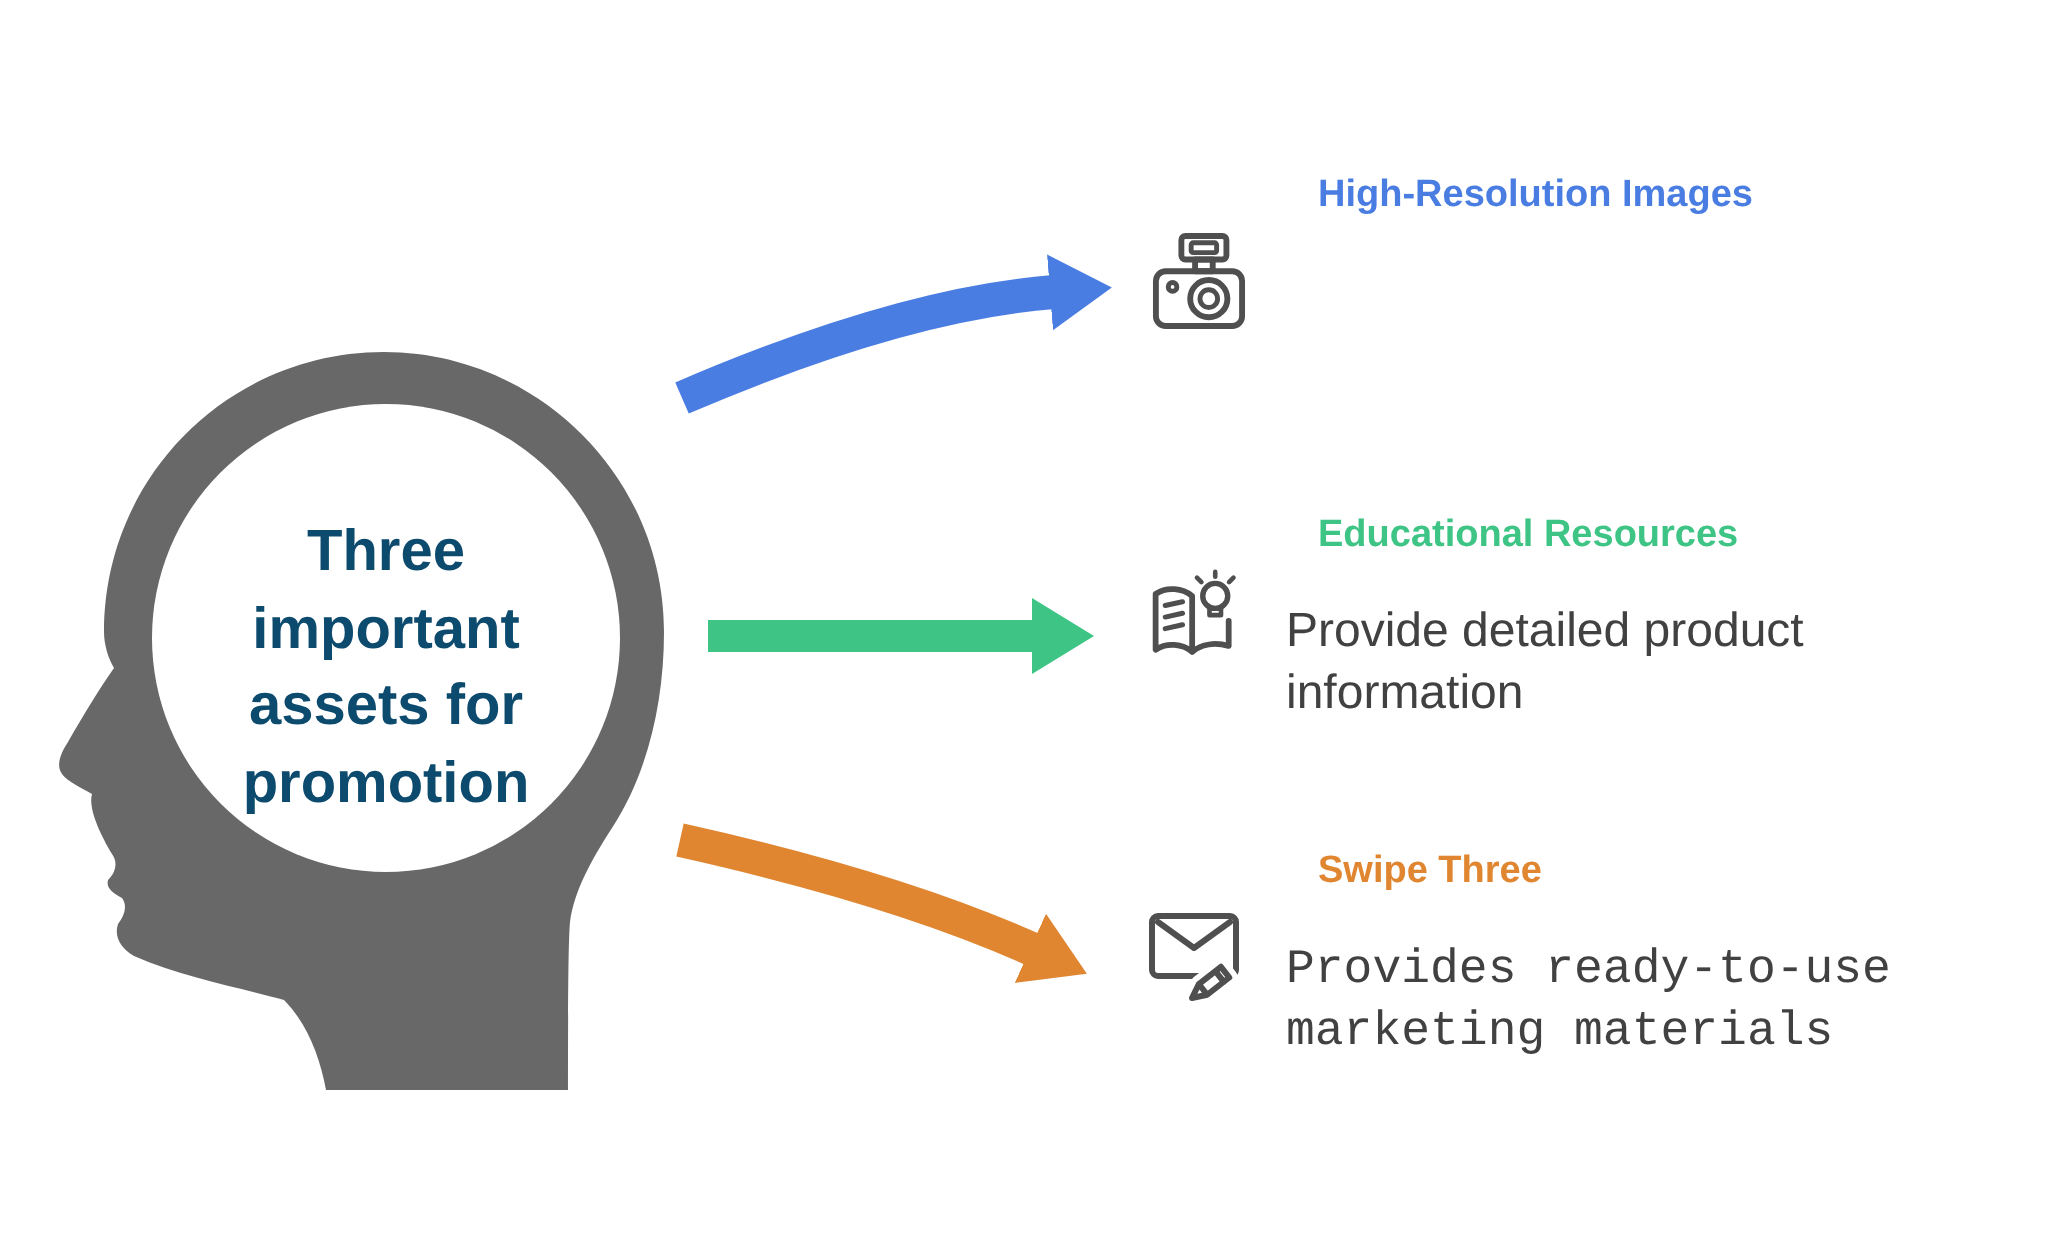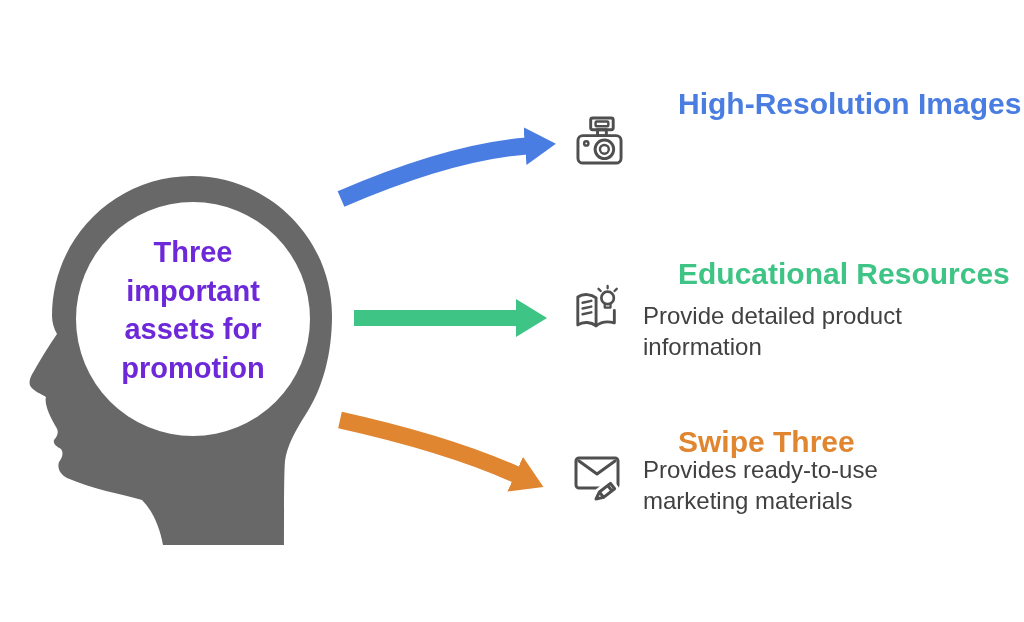--- a/index.html
+++ b/index.html
@@ -6,21 +6,21 @@
   .canvas {
     position:relative; width:1024px; height:622px; background:#ffffff;
     font-family:"Liberation Sans", sans-serif; overflow:hidden;
   }
   .scene { position:absolute; left:0; top:0; }
   .brain-title {
     position:absolute; left:91px; top:233px; width:204px;
     text-align:center; font-weight:bold; font-size:29px; line-height:38.5px;
     white-space:pre-line;
   }
-  .item-heading { position:absolute; left:678px; font-size:30px; font-weight:bold; white-space:nowrap; }
+  .item-heading { position:absolute; left:659px; font-size:19px; font-weight:bold; white-space:nowrap; }
   .item-desc    { position:absolute; left:643px; font-size:24px; line-height:31px; white-space:pre-line; }
   .item-icon    { position:absolute; }
 </style>
 </head>
 <body>
 
 <div class="canvas">
 
   <svg class="scene" width="1024" height="622" viewBox="0 0 1024 622">
     <defs>
@@ -53,21 +53,21 @@
              C42,357 50,344 57,334
              C54,329 52,322 52,316
              C52,238 115,176 192,176 Z" style="fill: rgb(104, 104, 104);"></path>
     <circle cx="193" cy="319" r="117" style="fill: rgb(255, 255, 255);"></circle>
 
     <path fill="none" stroke-width="17" d="M341,199 Q450,152 527,146" marker-end="url(#ah0)" style="stroke: rgb(74, 125, 226);"></path>
     <path fill="none" stroke-width="16" d="M354,318 L518,318" marker-end="url(#ah1)" style="stroke: rgb(62, 196, 132);"></path>
     <path fill="none" stroke-width="17" d="M340,420 Q448,444 517,475" marker-end="url(#ah2)" style="stroke: rgb(224, 134, 49);"></path>
   </svg>
 
-  <div class="brain-title" style="color: #6d28d9;">Three
+  <div class="brain-title" style="color: #0c4a6e; margin-top: 24px;">Three
 important
 assets for
 promotion</div>
 
   <svg class="item-icon" style="left:576px; top:115px" width="47" height="51" viewBox="0 0 48 52">
     <g fill="none" stroke-width="3" stroke-linecap="round" stroke-linejoin="round" style="stroke: rgb(79, 79, 79);">
       <rect x="15" y="3" width="23" height="12" rx="2"></rect>
       <rect x="20" y="6.5" width="13" height="5" rx="1" stroke-width="2.5"></rect>
       <path d="M22,15 h9 v6 h-9 z"></path>
       <rect x="2" y="21" width="44" height="28" rx="5"></rect>
@@ -96,16 +96,16 @@
     <g fill="none" stroke-width="3" stroke-linecap="round" stroke-linejoin="round" style="stroke: rgb(79, 79, 79);">
       <rect x="2" y="5" width="42" height="30" rx="3"></rect>
       <path d="M5,8 L23,21 L41,8"></path>
       <g transform="translate(22,46) rotate(-38)">
         <path d="M0,0 L7,-3.4 L7,3.4 Z M7,-3.4 h14 v6.8 h-14 Z M17.5,-3.4 v6.8" stroke="#ffffff" stroke-width="8.5" fill="#ffffff"></path>
         <path d="M0,0 L7,-3.4 L7,3.4 Z M7,-3.4 h14 v6.8 h-14 Z M17.5,-3.4 v6.8" fill="#ffffff"></path>
       </g>
     </g>
   </svg>
   <div class="item-heading" style="top: 425px; color: rgb(224, 134, 49);">Swipe Three</div>
-  <div class="item-desc" style="top: 454px; color: rgb(65, 65, 65);">Provides ready-to-use
+  <div class="item-desc" style="top: 470px; color: rgb(65, 65, 65); font-family: Liberation Mono, monospace;">Provides ready-to-use
 marketing materials</div>
 
 </div>
 
 </body></html>

